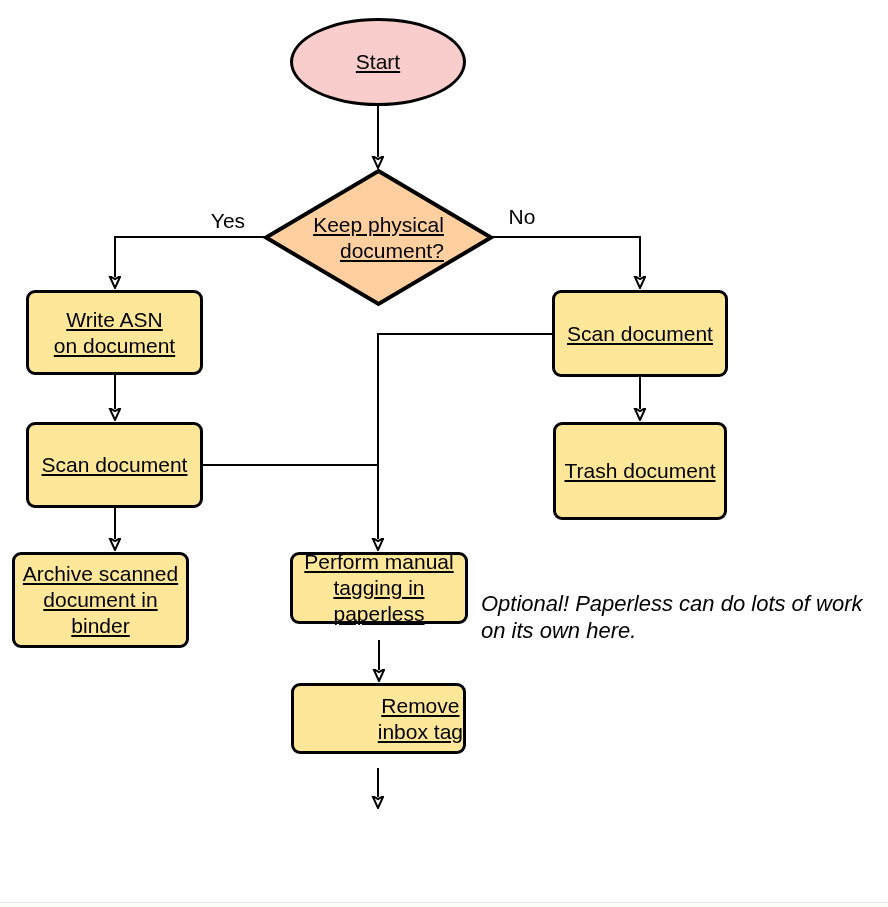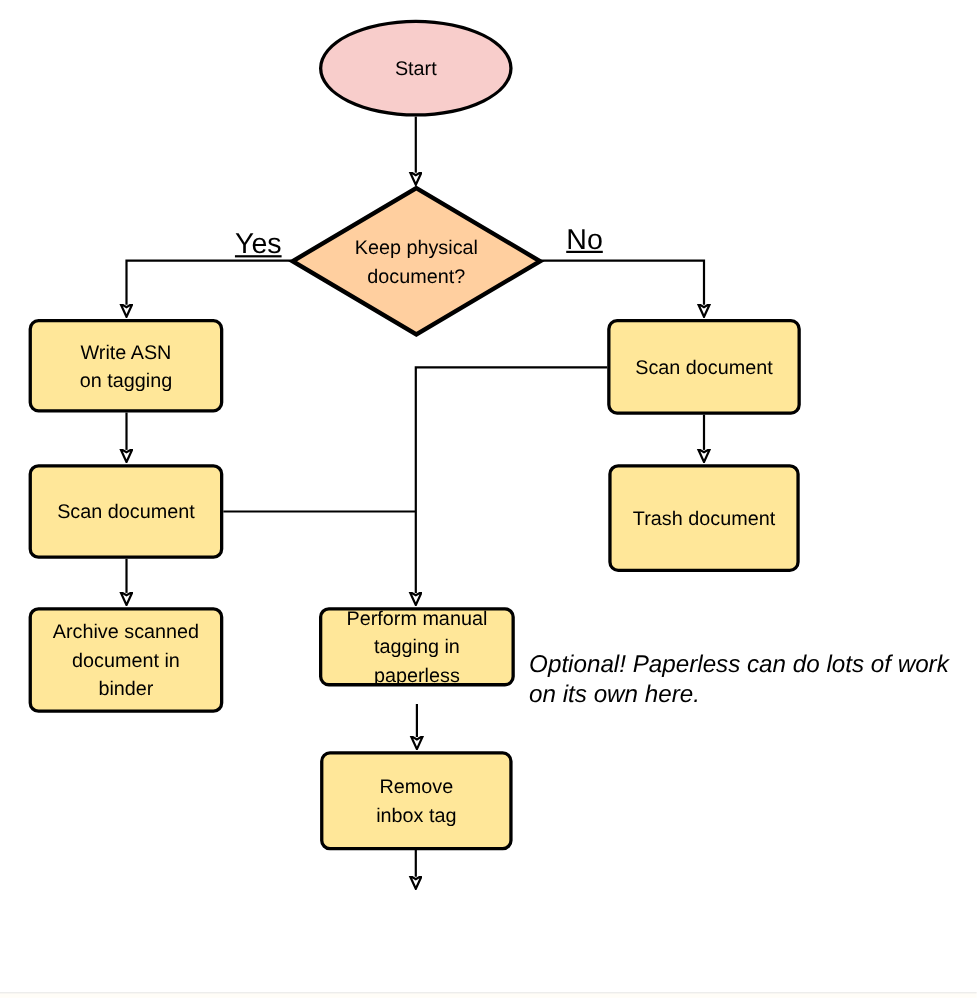--- a/index.html
+++ b/index.html
@@ -27,23 +27,24 @@
     stroke-width: 2;
     fill: none;
   }
   .node {
     position: absolute;
     display: flex;
     align-items: center;
     justify-content: center;
     text-align: center;
     box-sizing: border-box;
-    font-size: 18px;
+    font-size: 21px;
     line-height: 26px;
     white-space: pre-line;
+    text-decoration: underline;
   }
   .node.process {
     background: var(--process-fill, #ffe799);
     border: 3px solid var(--stroke, #000);
     border-radius: 9px;
   }
   .node.terminal {
     background: var(--terminal-fill, #f8cdcb);
     border: 3.5px solid var(--stroke, #000);
     border-radius: 50%;
@@ -59,24 +60,23 @@
   }
   .node.decision .diamond-shape {
     fill: var(--decision-fill, #ffcf9f);
     stroke: var(--stroke, #000);
     stroke-width: 4;
     stroke-linejoin: miter;
   }
   .node-label { position: relative; }
   .edge-label {
     position: absolute;
-    font-size: 26px;
+    font-size: 21px;
     line-height: 26px;
-    text-align: right;
-    text-decoration: underline;
+    text-align: center;
   }
   .annotation {
     position: absolute;
     left: 481px;
     top: 590px;
     width: 404px;
     font-size: 22px;
     line-height: 27px;
     font-style: italic;
   }
@@ -109,58 +109,58 @@
     <path d="M552,334 L378,334 L378,539" marker-end="url(#arrow)"></path>
     <path d="M203,465 L378,465"></path>
     <path d="M379,640 L379,670" marker-end="url(#arrow)"></path>
     <path d="M378,768 L378,797" marker-end="url(#arrow)"></path>
   </svg>
 
   <div class="node terminal" style="left:290px; top:18px; width:176px; height:88px;">
     <span class="node-label">Start</span>
   </div>
 
-  <div class="node decision" style="left:263px; top:168px; width:231px; height:139px;">
+  <div class="node decision" style="left:263px; top:168px; width:231px; height:139px;text-align:right;">
     <svg width="231" height="139" viewBox="0 0 231 139">
       <polygon class="diamond-shape" points="115.5,3 228,69.5 115.5,136 3,69.5"></polygon>
     </svg>
     <span class="node-label">Keep physical
 document?</span>
   </div>
 
   <div class="node process" style="left:26px; top:290px; width:177px; height:85px;">
     <span class="node-label">Write ASN
-on tagging</span>
+on document</span>
   </div>
 
   <div class="node process" style="left:26px; top:422px; width:177px; height:86px;">
     <span class="node-label">Scan document</span>
   </div>
 
-  <div class="node process" style="left:26px; top:552px; width:177px; height:96px;">
+  <div class="node process" style="left:12px; top:552px; width:177px; height:96px;">
     <span class="node-label">Archive scanned
 document in
 binder</span>
   </div>
 
   <div class="node process" style="left:552px; top:290px; width:176px; height:87px;">
     <span class="node-label">Scan document</span>
   </div>
 
   <div class="node process" style="left:553px; top:422px; width:174px; height:98px;">
     <span class="node-label">Trash document</span>
   </div>
 
   <div class="node process" style="left:290px; top:552px; width:178px; height:72px;">
     <span class="node-label">Perform manual
 tagging in
 paperless</span>
   </div>
 
-  <div class="node process" style="left:291px; top:683px; width:175px; height:90px;">
+  <div class="node process" style="left:291px; top:683px; width:175px; height:71px;justify-content:flex-end;">
     <span class="node-label">Remove
 inbox tag</span>
   </div>
 
 
   <span class="edge-label" style="left:200px; top:208px; width:56px;">Yes</span>
   <span class="edge-label" style="left:496px; top:204px; width:52px;">No</span>
 
   <div class="annotation">Optional! Paperless can do lots of work on its own here.</div>
 

